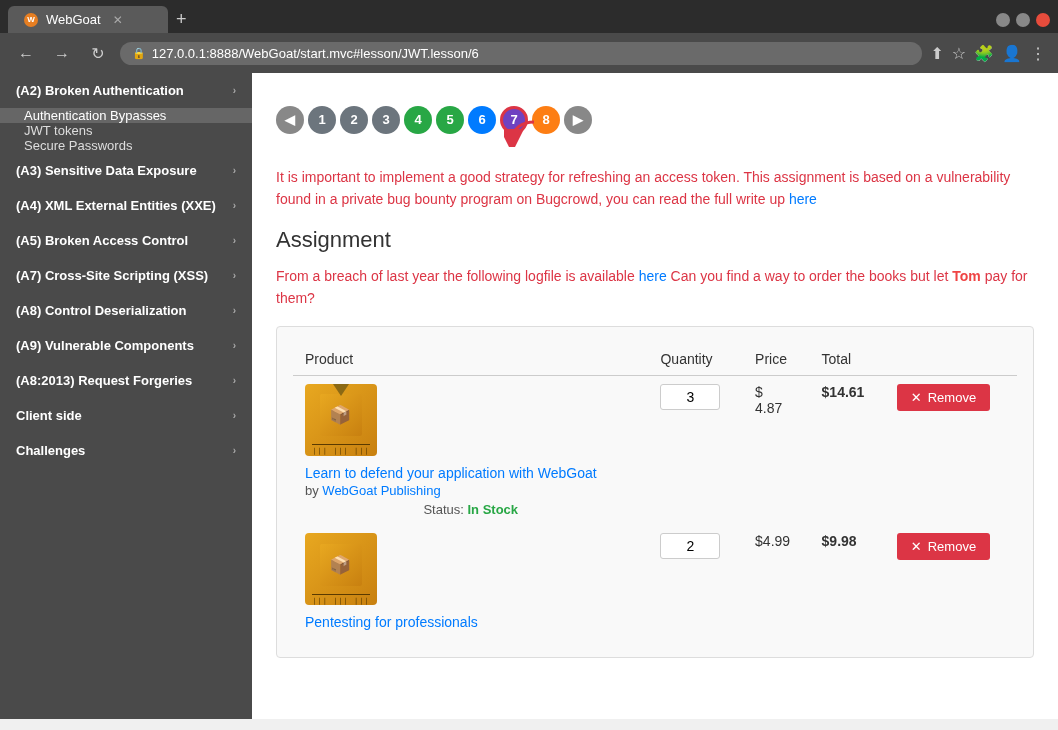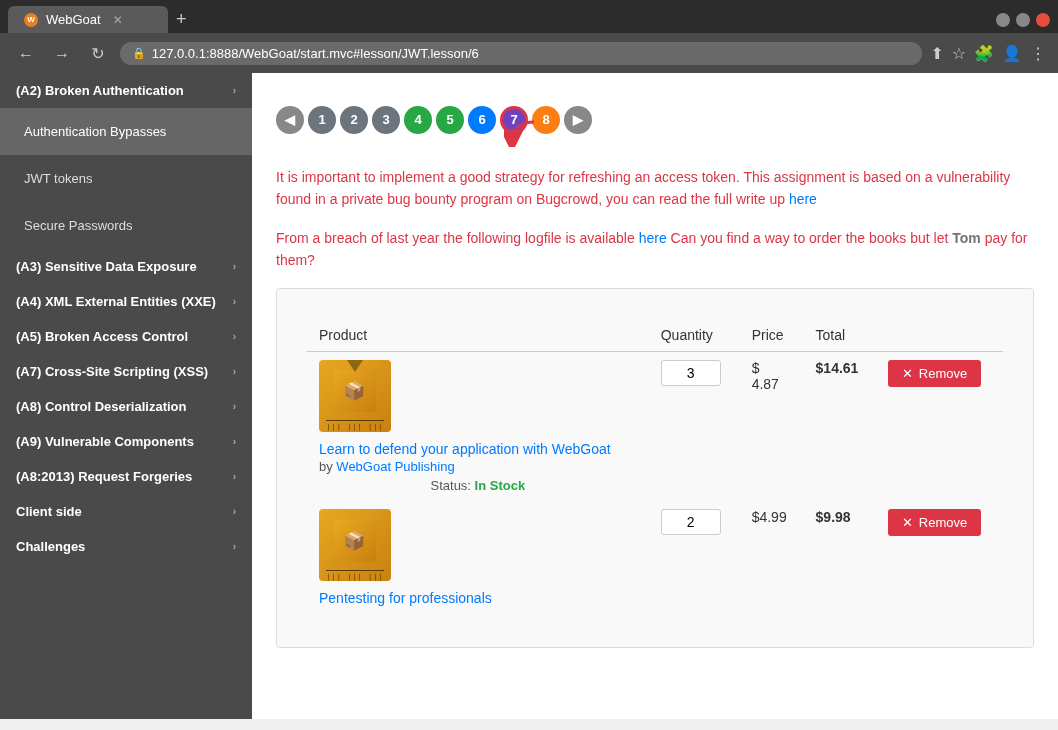--- a/index.html
+++ b/index.html
@@ -25,21 +25,21 @@
     .win-btn.maximize { background: #888; }
     .win-btn.close { background: #e74c3c; }
 
     
     .main-layout { display: flex; height: calc(730px - 84px); }
 
     
     .sidebar { width: 252px; background: #4a4a4a; color: #ddd; overflow-y: auto; flex-shrink: 0; }
     .sidebar-section { }
     .sidebar-header { padding: 10px 16px; font-size: 13px; font-weight: bold; color: #fff; display: flex; justify-content: space-between; align-items: center; cursor: pointer; }
-    .sidebar-item { padding: 16px 24px; font-size: 13px; color: #ddd; cursor: pointer; }
+    .sidebar-item { padding: 0 24px; font-size: 13px; color: #ddd; cursor: pointer; }
     .sidebar-item.active { background: #666; color: #fff; }
     .chevron { font-size: 10px; color: #aaa; }
 
     
     .content-area { flex: 1; background: #fff; overflow-y: auto; padding: 16px 24px; }
 
     
     .pagination { display: flex; align-items: center; gap: 4px; margin-bottom: 16px; }
     .page-btn { width: 28px; height: 28px; border-radius: 50%; border: none; cursor: pointer; font-size: 13px; font-weight: bold; display: flex; align-items: center; justify-content: center; color: #fff; }
     .page-btn.nav { background: #888; }
@@ -49,24 +49,24 @@
     .page-btn.current { background: #6f42c1; border: 3px solid #dc3545; }
     .page-btn.orange { background: #fd7e14; }
 
     
     .page-title { font-size: 26px; color: #333; margin-bottom: 12px; font-weight: normal; }
     .intro-text { color: #dc3545; font-size: 14px; line-height: 1.6; margin-bottom: 16px; }
     .intro-text a { color: #007bff; text-decoration: none; }
     .section-title { font-size: 22px; color: #333; margin-bottom: 12px; font-weight: normal; }
     .assignment-text { color: #dc3545; font-size: 14px; line-height: 1.6; margin-bottom: 16px; }
     .assignment-text a { color: #007bff; text-decoration: none; }
-    .assignment-text strong { color: #737373; font-weight: bold; text-align: center; }
-
-    
-    .cart-container { border: 1px solid #ddd; border-radius: 4px; background: #f9f9f9; padding: 30px; }
+    .assignment-text strong { color: #ef4444; font-weight: bold; text-align: center; }
+
+    
+    .cart-container { border: 1px solid #ddd; border-radius: 4px; background: #f9f9f9; padding: 16px; }
     .cart-table { width: 100%; border-collapse: collapse; }
     .cart-table th { text-align: left; padding: 8px 12px; font-size: 14px; color: #333; border-bottom: 1px solid #ccc; font-weight: normal; }
     .cart-table td { padding: 8px 12px; vertical-align: top; }
     .product-img { width: 72px; height: 72px; background: linear-gradient(135deg, #e8a820, #c88010); border-radius: 4px; display: flex; flex-direction: column; align-items: center; justify-content: center; font-size: 9px; color: #5a3a00; margin-bottom: 8px; position: relative; }
     .product-img .bookmark { width: 0; height: 0; border-left: 8px solid transparent; border-right: 8px solid transparent; border-top: 12px solid #8B6914; position: absolute; top: 0; left: 50%; transform: translateX(-50%); }
     .product-img .barcode { font-size: 7px; letter-spacing: 1px; margin-top: 8px; border-top: 1px solid #5a3a00; padding-top: 2px; font-family: monospace; }
     .product-title { color: #007bff; text-decoration: none; font-size: 14px; line-height: 1.4; display: block; margin-top: 8px; }
     .product-author { font-size: 13px; color: #555; margin-top: 0; }
     .product-author a { color: #007bff; text-decoration: none; }
     .product-status { font-size: 13px; color: #555; margin-top: 4px; text-align: center; }
@@ -233,20 +233,21 @@
         </div>
       </div>
     </div>
 
 
     <p class="intro-text">
       <span>It is important to implement a good strategy for refreshing an access token. This assignment is based on a vulnerability found in a private bug bounty program on Bugcrowd, you can read the full write up </span>
       <a href="#">here</a>
     </p>
 
+    <h2 class="section-title">Assignment</h2>
     <p class="assignment-text">
       <span>From a breach of last year the following logfile is available </span>
       <a href="#">here</a>
       <span> Can you find a way to order the books but let </span>
       <strong>Tom</strong>
       <span> pay for them?</span>
     </p>
 
     <div class="cart-container">
       <table class="cart-table">

